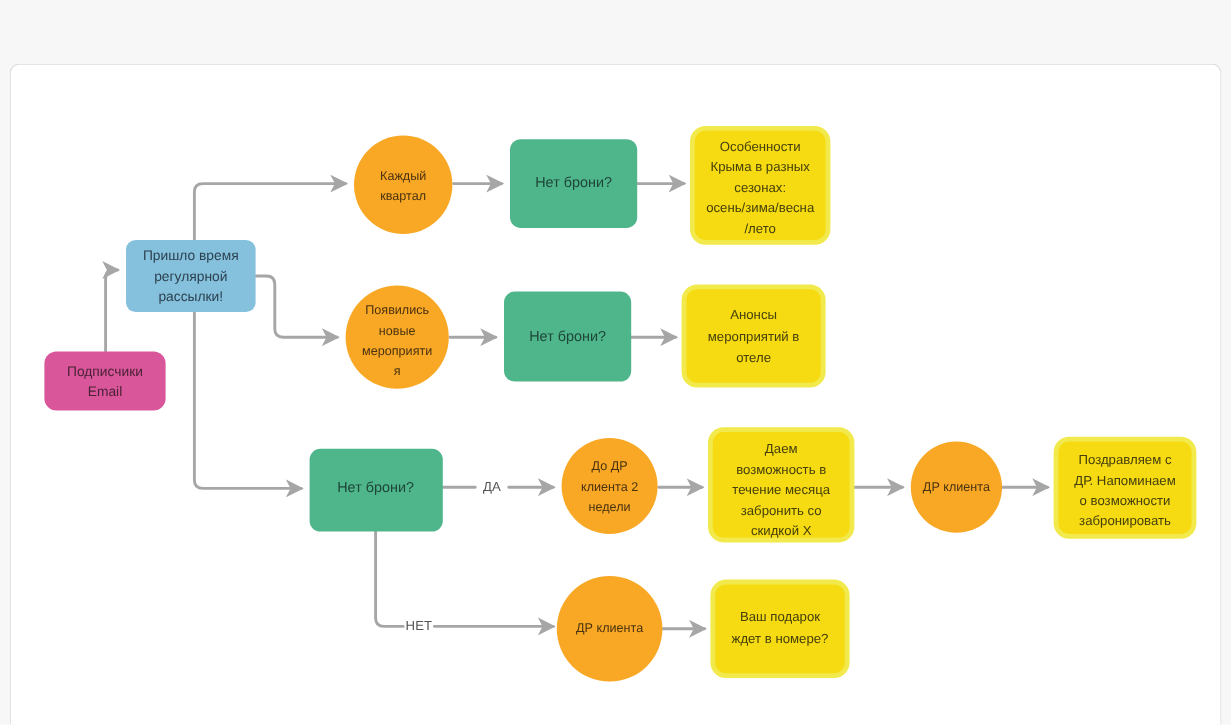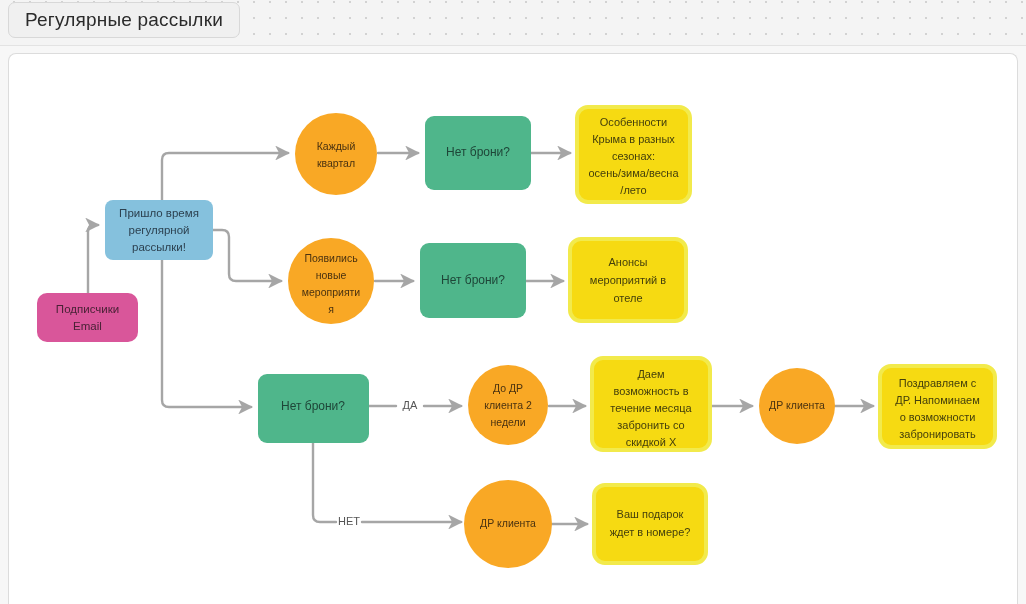--- a/index.html
+++ b/index.html
@@ -88,25 +88,20 @@
     stroke-linecap: round;
     stroke-linejoin: round;
   }
   .arrowhead { fill: #a6a6a6; }
 </style>
 </head>
 <body>
 
 <div id="app">
 
-  <div class="topbar">
-    <div class="tab">
-      <span>Регулярные рассылки</span>
-    </div>
-  </div>
 
   <div class="canvas">
     <svg viewBox="0 0 1026 604" xmlns="http://www.w3.org/2000/svg">
       <defs>
         <marker id="arrow" viewBox="0 0 10 10" refX="8.6" refY="5" markerWidth="6.2" markerHeight="6.2" orient="auto-start-reverse">
           <path d="M 0 0 L 10 5 L 0 10 L 2.6 5 z" class="arrowhead"></path>
         </marker>
       </defs>
 
       <g>

